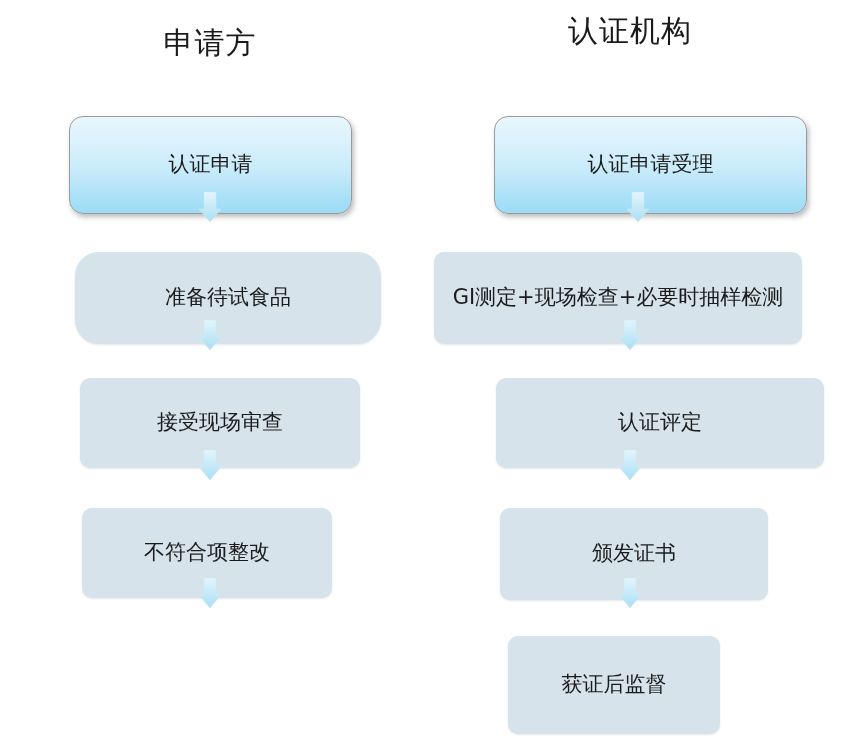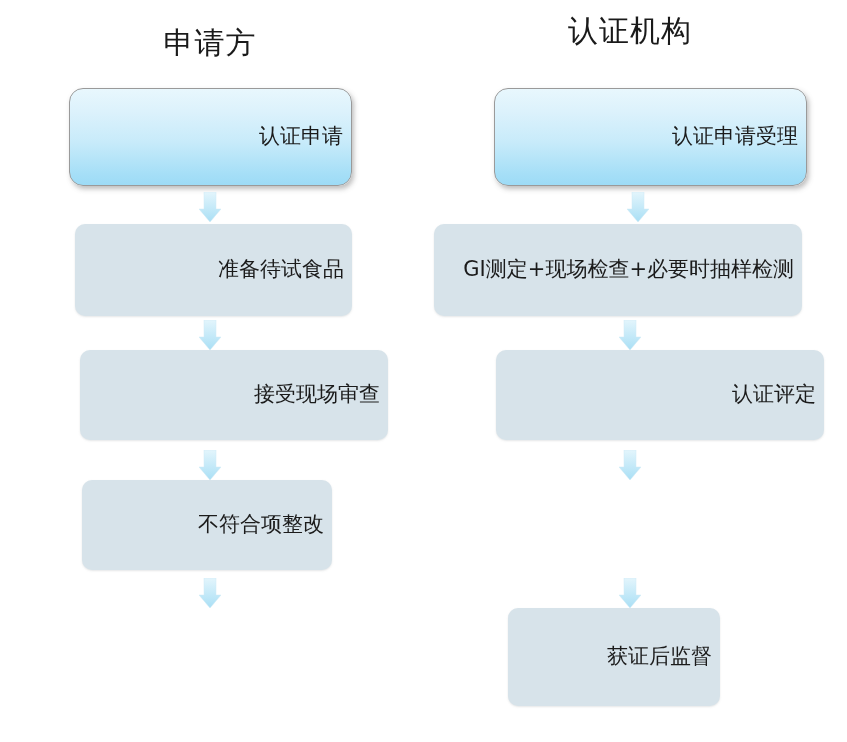--- a/index.html
+++ b/index.html
@@ -32,23 +32,24 @@
     line-height: 1;
   }
   .col-header.left  { left: 0px;   top: 28px; width: 420px; }
   .col-header.right { left: 430px; top: 16px; width: 400px; text-align: center; }
 
   
   .node {
     position: absolute;
     display: flex;
     align-items: center;
-    justify-content: flex-end;
+    justify-content: center;
     box-sizing: border-box;
     text-align: center;
+    margin-top: 28px;
   }
 
   
   .node.start {
     background: linear-gradient(to bottom,
                 #e8f7fd 0%,
                 #ddf2fc 22%,
                 #c8ebfa 55%,
                 #a6dff7 88%,
                 #9ddbf6 100%);
@@ -102,37 +103,37 @@
       <defs>
         <linearGradient id="agL1" x1="0" y1="0" x2="0" y2="1">
           <stop offset="0%" stop-color="#e3f5fc"></stop>
           <stop offset="100%" stop-color="#a9dff5"></stop>
         </linearGradient>
       </defs>
       <polygon points="5,0 17,0 17,17 22,17 11,30 0,17 5,17" fill="url(#agL1)" stroke="#cfe9f5" stroke-width="0.5"></polygon>
     </svg>
   </div>
 
-  <div class="node step" style="left:75px; top:224px; width:277px; height:92px;">
+  <div class="node step" style="left:75px; top:224px; width:306px; height:92px;border-radius:24px;">
     <span class="node-label serif">准备待试食品</span>
   </div>
 
   <div class="arrow" style="left:199px; top:320px;">
     <svg viewBox="0 0 22 30" xmlns="http://www.w3.org/2000/svg">
       <defs>
         <linearGradient id="agL2" x1="0" y1="0" x2="0" y2="1">
           <stop offset="0%" stop-color="#e3f5fc"></stop>
           <stop offset="100%" stop-color="#a9dff5"></stop>
         </linearGradient>
       </defs>
       <polygon points="5,0 17,0 17,17 22,17 11,30 0,17 5,17" fill="url(#agL2)" stroke="#cfe9f5" stroke-width="0.5"></polygon>
     </svg>
   </div>
 
-  <div class="node step" style="left:80px; top:350px; width:308px; height:90px;">
+  <div class="node step" style="left:80px; top:350px; width:280px; height:90px;">
     <span class="node-label serif">接受现场审查</span>
   </div>
 
   <div class="arrow" style="left:199px; top:450px;">
     <svg viewBox="0 0 22 30" xmlns="http://www.w3.org/2000/svg">
       <defs>
         <linearGradient id="agL3" x1="0" y1="0" x2="0" y2="1">
           <stop offset="0%" stop-color="#e3f5fc"></stop>
           <stop offset="100%" stop-color="#a9dff5"></stop>
         </linearGradient>
@@ -199,20 +200,23 @@
       <defs>
         <linearGradient id="agR3" x1="0" y1="0" x2="0" y2="1">
           <stop offset="0%" stop-color="#e3f5fc"></stop>
           <stop offset="100%" stop-color="#a9dff5"></stop>
         </linearGradient>
       </defs>
       <polygon points="5,0 17,0 17,17 22,17 11,30 0,17 5,17" fill="url(#agR3)" stroke="#cfe9f5" stroke-width="0.5"></polygon>
     </svg>
   </div>
 
+  <div class="node step" style="left:500px; top:480px; width:268px; height:92px;">
+    <span class="node-label serif">颁发证书</span>
+  </div>
 
   <div class="arrow" style="left:619px; top:578px;">
     <svg viewBox="0 0 22 30" xmlns="http://www.w3.org/2000/svg">
       <defs>
         <linearGradient id="agR4" x1="0" y1="0" x2="0" y2="1">
           <stop offset="0%" stop-color="#e3f5fc"></stop>
           <stop offset="100%" stop-color="#a9dff5"></stop>
         </linearGradient>
       </defs>
       <polygon points="5,0 17,0 17,17 22,17 11,30 0,17 5,17" fill="url(#agR4)" stroke="#cfe9f5" stroke-width="0.5"></polygon>

